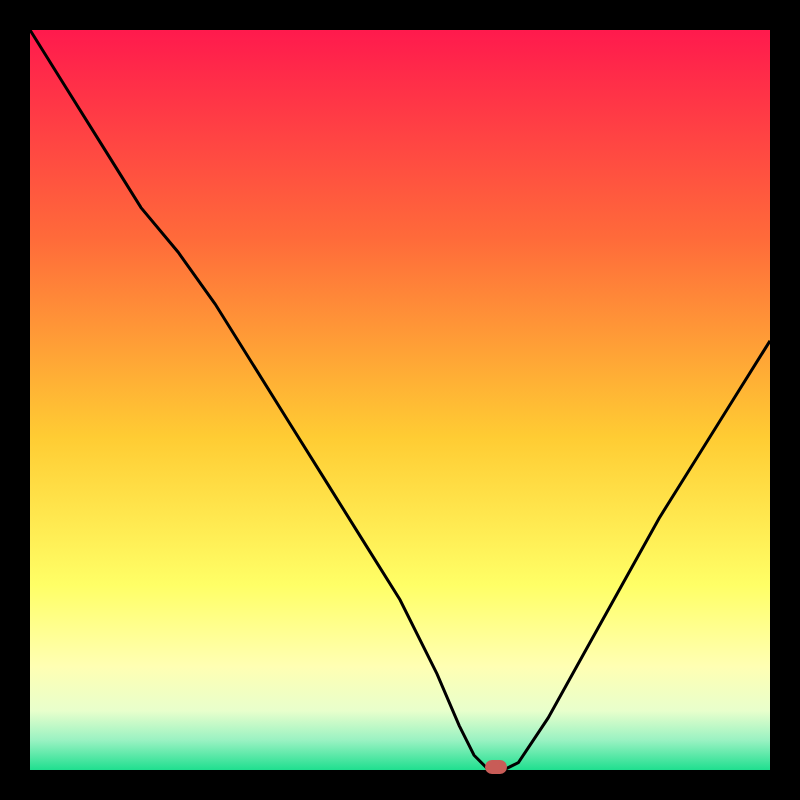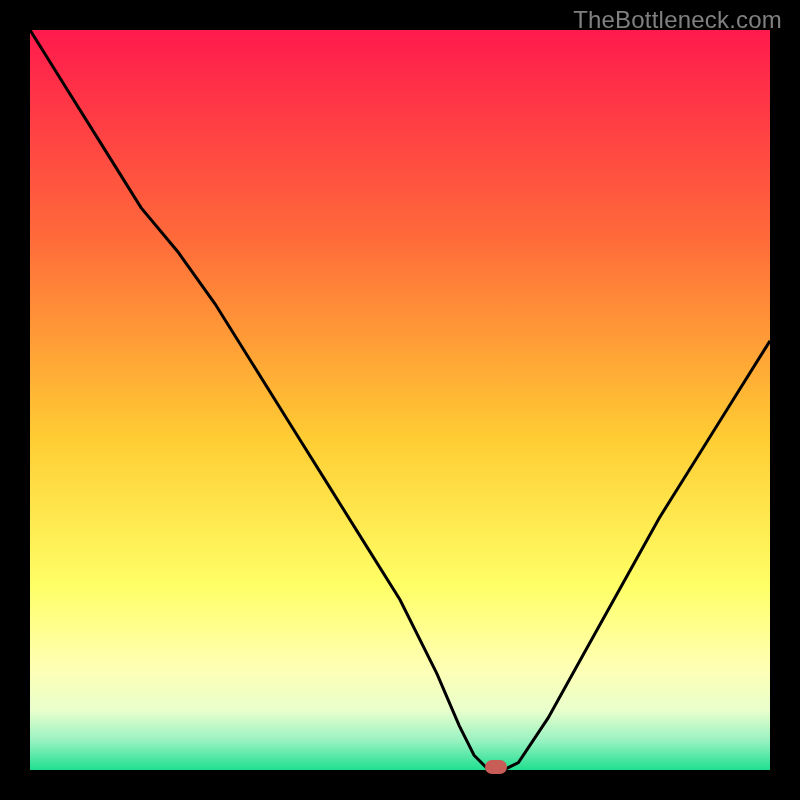--- a/index.html
+++ b/index.html
@@ -38,21 +38,20 @@
     width: 22px;
     height: 14px;
     border-radius: 7px;
     background: #c85c57;
   }
 </style>
 </head>
 <body>
 
 <div class="frame">
-  <div class="watermark">TheBottleneck.com</div>
 
   <svg class="plot" viewBox="0 0 740 740" preserveAspectRatio="none">
     <defs>
       <linearGradient id="bg-grad" x1="0" y1="0" x2="0" y2="1">
           <stop offset="0%" stop-color="#ff1a4d"></stop>
           <stop offset="28%" stop-color="#ff6a3a"></stop>
           <stop offset="55%" stop-color="#ffcc33"></stop>
           <stop offset="75%" stop-color="#ffff66"></stop>
           <stop offset="86%" stop-color="#ffffb3"></stop>
           <stop offset="92%" stop-color="#e8ffcc"></stop>

